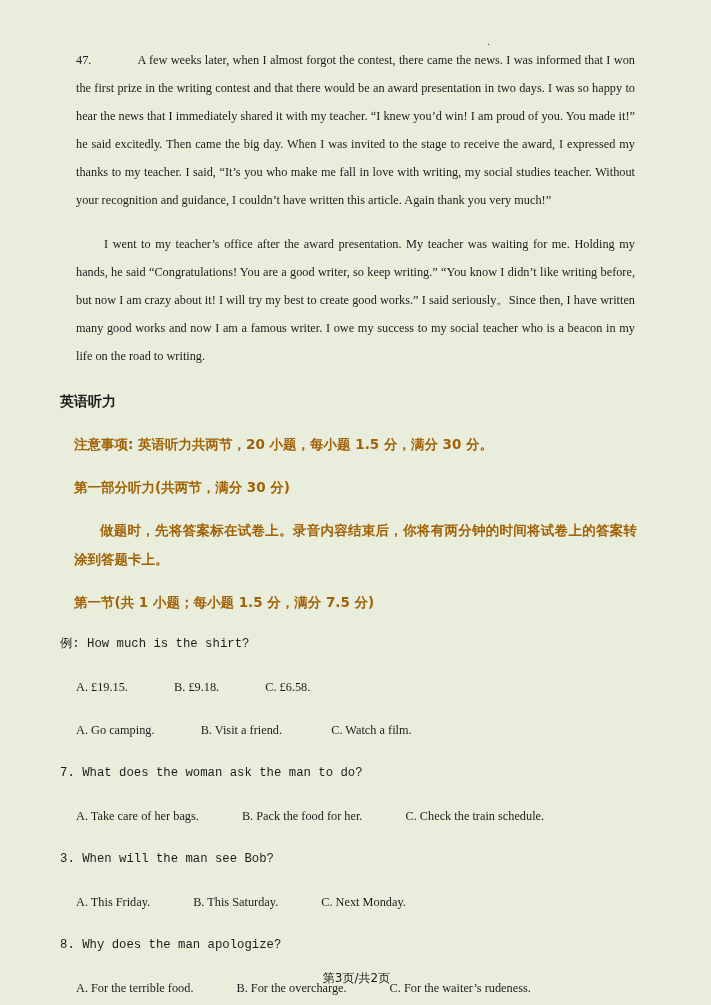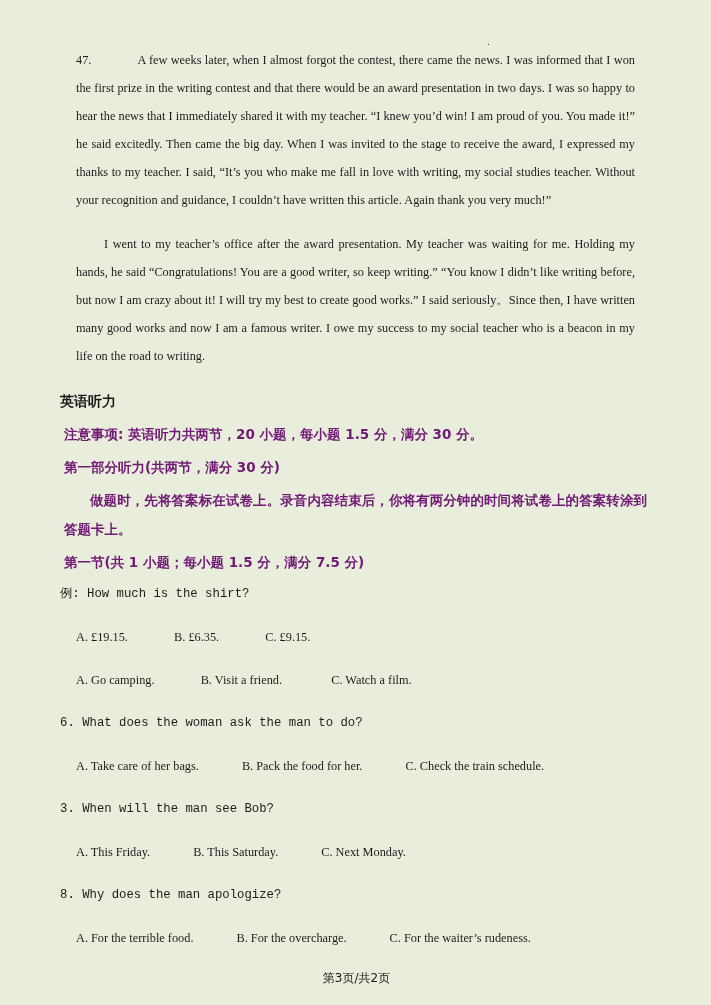--- a/index.html
+++ b/index.html
@@ -57,22 +57,22 @@
     font-weight: bold;
     line-height: 30px;
     margin-top: 6px;
     font-family: "DejaVu Sans", sans-serif;
   }
   .cn-bold {
     font-size: 13.5px;
     line-height: 29px;
     font-weight: bold;
     font-family: "DejaVu Sans", sans-serif;
-    color: #701a75;
-    margin: 4px;
+    color: #a16207;
+    margin: 14px;
     text-align: justify;
   }
   .cn-bold.indent2 {
     text-indent: 26px;
   }
   .plain {
     font-size: 12.3px;
     line-height: 27px;
     margin: 0;
     font-family: Liberation Mono, monospace;
@@ -114,28 +114,28 @@
   <p class="cn-bold">注意事项: 英语听力共两节，20 小题，每小题 1.5 分，满分 30 分。</p>
 
   <p class="cn-bold">第一部分听力(共两节，满分 30 分)</p>
 
   <p class="cn-bold indent2">做题时，先将答案标在试卷上。录音内容结束后，你将有两分钟的时间将试卷上的答案转涂到答题卡上。</p>
 
   <p class="cn-bold">第一节(共 1 小题；每小题 1.5 分，满分 7.5 分)</p>
 
 
   <p class="plain">例: How much is the shirt?</p>
-  <p class="opts">A. £19.15.               B. £6.35.               C. £9.15.</p>
+  <p class="opts">A. £19.15.               B. £9.18.               C. £6.58.</p>
 
   <div class="q-block">
     <p class="opts">A. Go camping.               B. Visit a friend.                C. Watch a film.</p>
   </div>
 
   <div class="q-block">
-    <p class="plain">6. What does the woman ask the man to do?</p>
+    <p class="plain">7. What does the woman ask the man to do?</p>
     <p class="opts">A. Take care of her bags.              B. Pack the food for her.              C. Check the train schedule.</p>
   </div>
 
   <div class="q-block">
     <p class="plain">3. When will the man see Bob?</p>
     <p class="opts">A. This Friday.              B. This Saturday.              C. Next Monday.</p>
   </div>
 
   <div class="q-block">
     <p class="plain">8. Why does the man apologize?</p>

